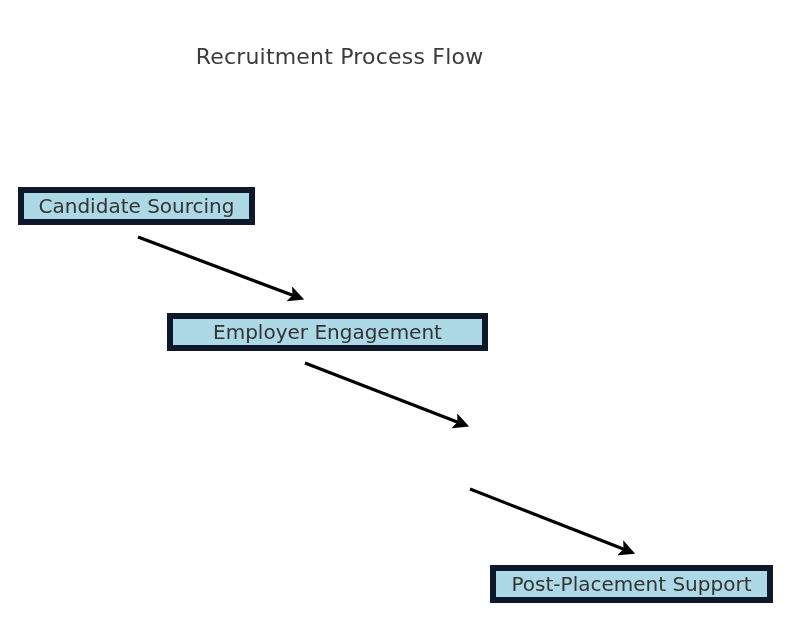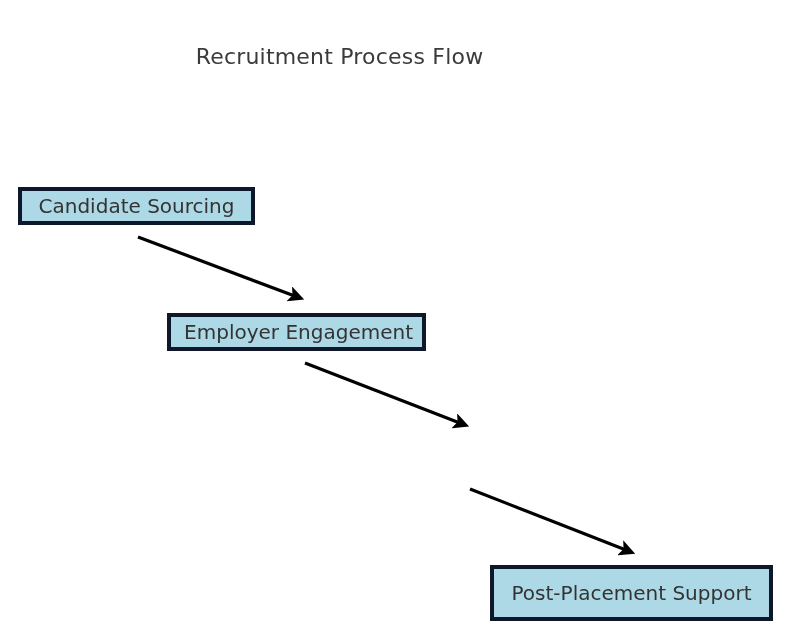--- a/index.html
+++ b/index.html
@@ -27,34 +27,34 @@
     white-space: nowrap;
   }
   #title-shift {
     display: inline-block;
     transform: translateX(-58px);
   }
   .node-box {
     position: absolute;
     box-sizing: border-box;
     background: #add8e6;
-    border: 4px solid #0f172a;
+    border: 6px solid #0f172a;
     color: #333333;
     font-size: 20px;
     line-height: 1;
     display: flex;
     align-items: center;
     justify-content: center;
     white-space: nowrap;
     padding: 0 9px;
   }
   #node-0 { left: 18px;  top: 187px; width: 237px; height: 38px; }
-  #node-1 { left: 167px; top: 313px; width: 259px; height: 38px; justify-content: flex-end; }
+  #node-1 { left: 167px; top: 313px; width: 321px; height: 38px; }
   #node-2 { left: 341px; top: 440px; width: 253px; height: 38px; }
-  #node-3 { left: 490px; top: 565px; width: 283px; height: 56px; }
+  #node-3 { left: 490px; top: 565px; width: 283px; height: 38px; }
   #edge-layer {
     position: absolute;
     left: 0;
     top: 0;
     width: 795px;
     height: 622px;
     pointer-events: none;
   }
 </style>
 </head>

